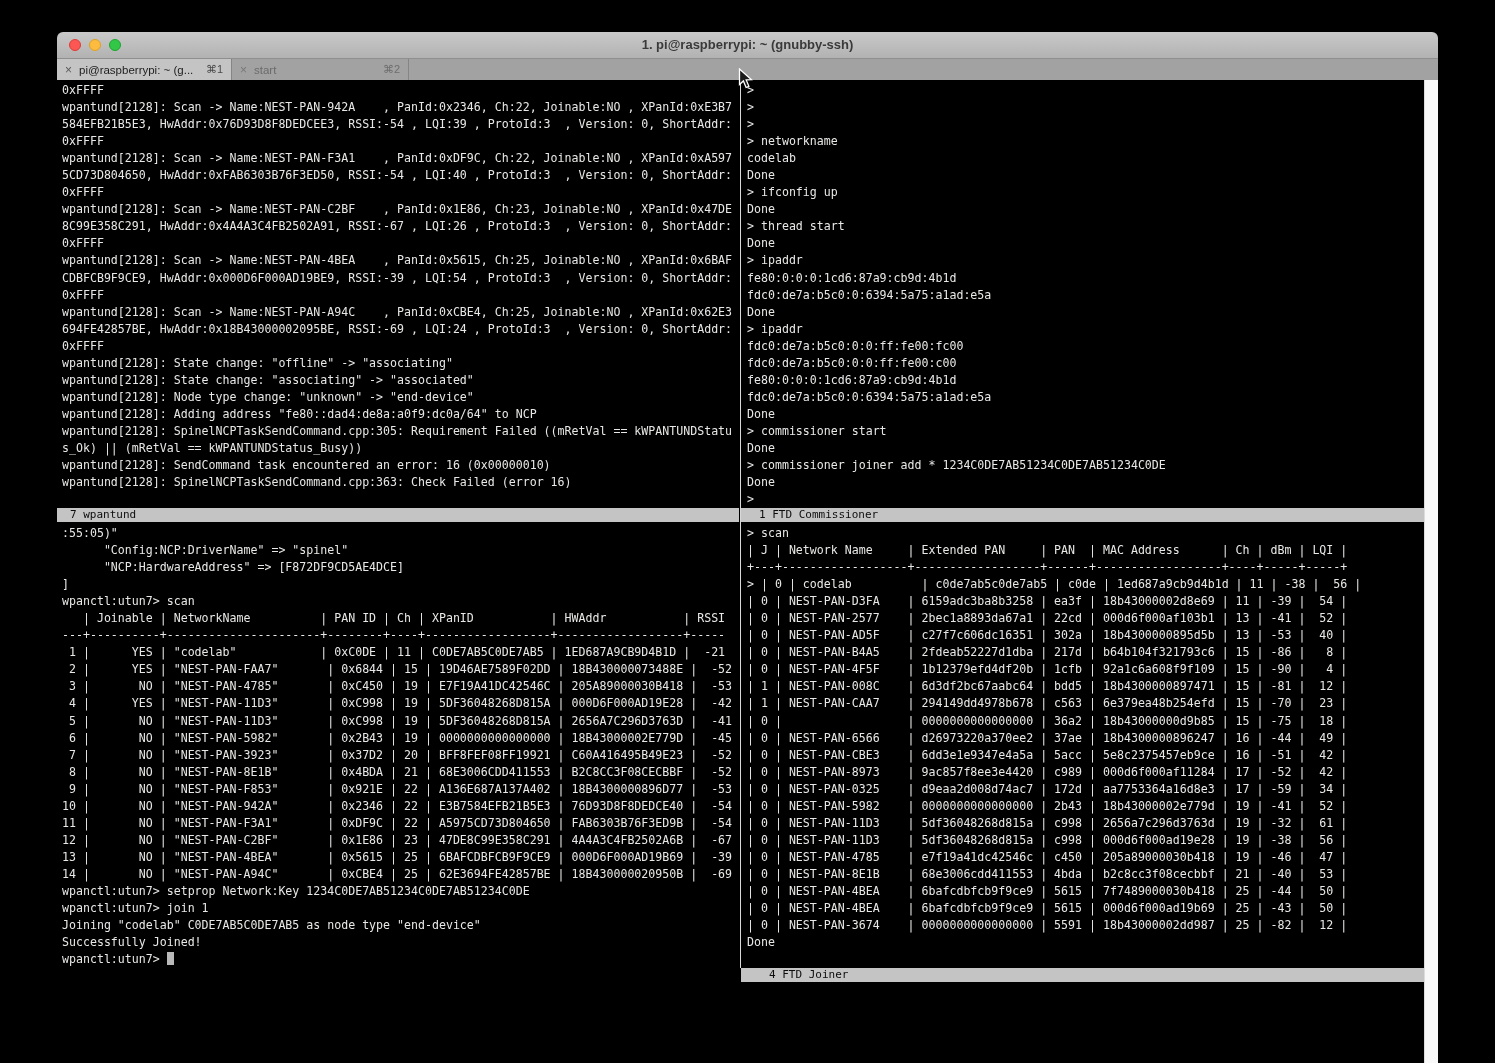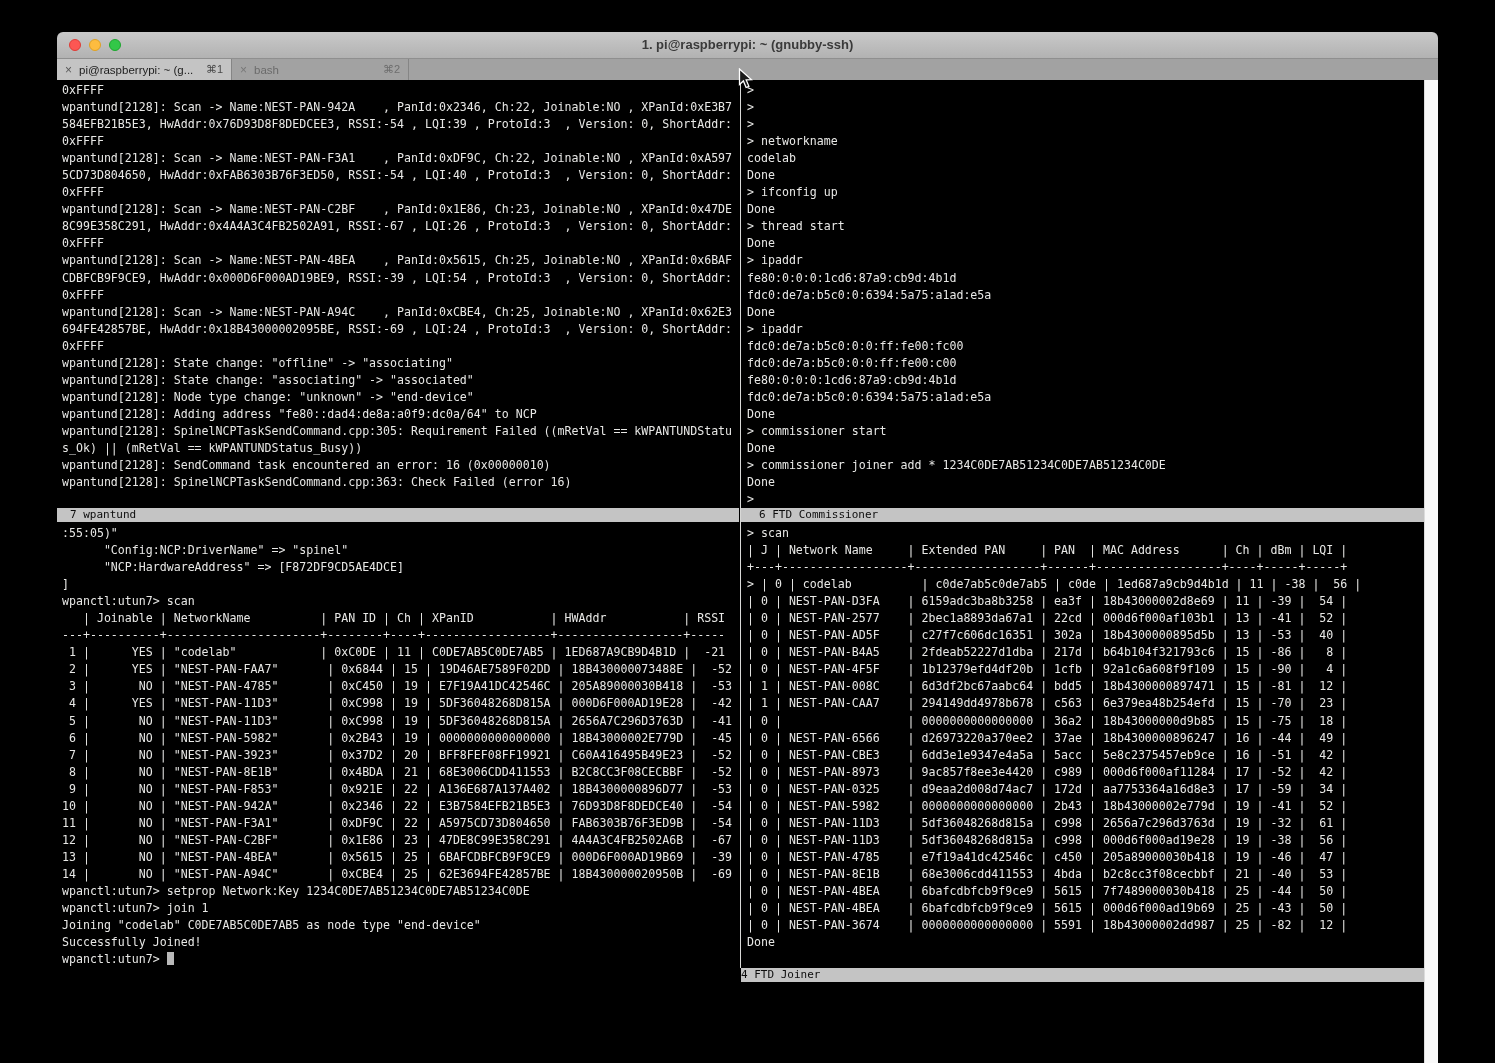--- a/index.html
+++ b/index.html
@@ -72,21 +72,21 @@
   }
 
   .statusbar {
     position: absolute; height: 14px; background: #c4c4c4; color: #0d0d0d;
     font: 11px/14px "DejaVu Sans Mono", "Liberation Mono", monospace;
     white-space: pre; overflow: hidden;
   }
   .sb-mid-left  { left: 0;     top: 428px; width: 682px; padding-left: 13px; }
   .sb-mid-right { left: 684px; top: 428px; width: 683px; padding-left: 18px; }
   .sb-bot-left  { left: 0;     top: 888px; width: 682px; padding-left: 13px; }
-  .sb-bot-right { left: 684px; top: 888px; width: 711px; padding-left: 0; }
+  .sb-bot-right { left: 684px; top: 888px; width: 711px; padding-left: 28px; }
 
   .vdivider {
     position: absolute; left: 683px; top: 0; width: 1px; height: 888px;
     background: #d9d9d7;
   }
 
   .scrollbar {
     position: absolute; right: 0; top: 0; width: 14px; height: 100%;
     background: #f8f8f8; border-left: 1px solid #dcdcdc;
   }
@@ -108,21 +108,21 @@
   </div>
 
   <div class="tabbar">
     <div class="tab tab1 active">
       <span class="tab-close">×</span>
       <span class="tab-label">pi@raspberrypi: ~ (g...</span>
       <span class="tab-shortcut">⌘1</span>
     </div>
     <div class="tab tab2">
       <span class="tab-close">×</span>
-      <span class="tab-label">bash</span>
+      <span class="tab-label">start</span>
       <span class="tab-shortcut">⌘2</span>
     </div>
   </div>
 
   <div class="term">
 
     <pre class="pane pane-tl">0xFFFF
 wpantund[2128]: Scan -&gt; Name:NEST-PAN-942A    , PanId:0x2346, Ch:22, Joinable:NO , XPanId:0xE3B7
 584EFB21B5E3, HwAddr:0x76D93D8F8DEDCEE3, RSSI:-54 , LQI:39 , ProtoId:3  , Version: 0, ShortAddr:
 0xFFFF
@@ -166,21 +166,21 @@
 fe80:0:0:0:1cd6:87a9:cb9d:4b1d
 fdc0:de7a:b5c0:0:6394:5a75:a1ad:e5a
 Done
 &gt; commissioner start
 Done
 &gt; commissioner joiner add * 1234C0DE7AB51234C0DE7AB51234C0DE
 Done
 &gt;</pre>
 
     <div class="statusbar sb-mid-left">7 wpantund</div>
-    <div class="statusbar sb-mid-right">6 FTD Commissioner</div>
+    <div class="statusbar sb-mid-right">1 FTD Commissioner</div>
 
     <pre class="pane pane-bl">:55:05)"
       "Config:NCP:DriverName" =&gt; "spinel"
       "NCP:HardwareAddress" =&gt; [F872DF9CD5AE4DCE]
 ]
 wpanctl:utun7&gt; scan
    | Joinable | NetworkName          | PAN ID | Ch | XPanID           | HWAddr           | RSSI
 ---+----------+----------------------+--------+----+------------------+------------------+-----
  1 |      YES | "codelab"            | 0xC0DE | 11 | C0DE7AB5C0DE7AB5 | 1ED687A9CB9D4B1D |  -21
  2 |      YES | "NEST-PAN-FAA7"       | 0x6844 | 15 | 19D46AE7589F02DD | 18B430000073488E |  -52

